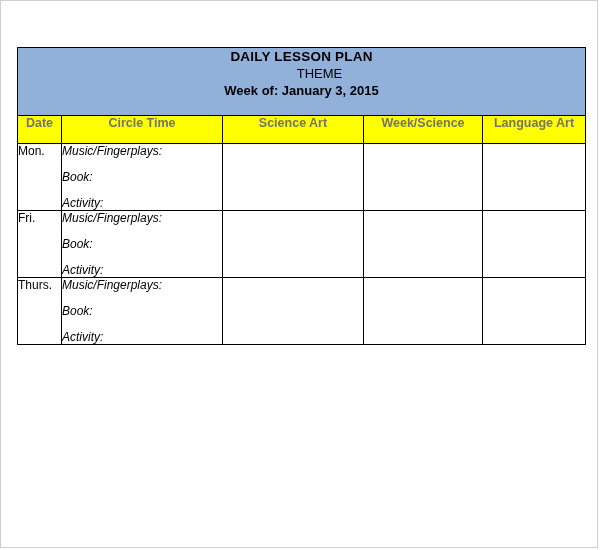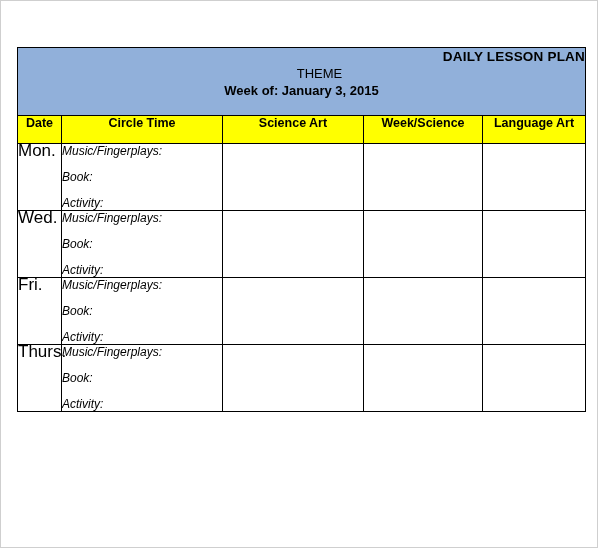--- a/index.html
+++ b/index.html
@@ -53,21 +53,20 @@
     text-align: center;
     vertical-align: middle;
     padding: 6px 0 8px 0;
     color: #000000;
   }
   .title-main {
     font-size: 13.5px;
     font-weight: bold;
     line-height: 17px;
     letter-spacing: 0.2px;
-    text-align: right;
   }
   .title-sub {
     font-size: 13px;
     font-weight: normal;
     line-height: 17px;
     padding-left: 36px;
   }
   .title-week {
     font-size: 13px;
     font-weight: bold;
@@ -75,29 +74,29 @@
   }
 
   
   .col-head {
     background: #ffff00;
     height: 28px;
     text-align: center;
     vertical-align: middle;
     font-size: 12.5px;
     font-weight: bold;
-    color: #000000;
+    color: #737373;
   }
 
   
   .body-row > td {
     height: 66px;
   }
   .date-cell {
-    font-size: 17px;
+    font-size: 12px;
     color: #000000;
     padding: 3px 0 0 4px;
     line-height: 14px;
     vertical-align: top;
   }
   .circle-cell {
     font-size: 12px;
     color: #000000;
     padding: 3px 0 0 6px;
     line-height: 14px;
@@ -161,31 +160,20 @@
           <span class="circle-line">Music/Fingerplays:</span>
           <span class="circle-line">Book:</span>
           <span class="circle-line">Activity:</span>
         </td>
         <td class="blank-cell"></td>
         <td class="blank-cell"></td>
         <td class="blank-cell"></td>
       </tr>
 
 
-      <tr class="body-row">
-        <td class="date-cell">Wed.</td>
-        <td class="circle-cell">
-          <span class="circle-line">Music/Fingerplays:</span>
-          <span class="circle-line">Book:</span>
-          <span class="circle-line">Activity:</span>
-        </td>
-        <td class="blank-cell"></td>
-        <td class="blank-cell"></td>
-        <td class="blank-cell"></td>
-      </tr>
 
       <tr class="body-row">
         <td class="date-cell">Fri.</td>
         <td class="circle-cell">
           <span class="circle-line">Music/Fingerplays:</span>
           <span class="circle-line">Book:</span>
           <span class="circle-line">Activity:</span>
         </td>
         <td class="blank-cell"></td>
         <td class="blank-cell"></td>

